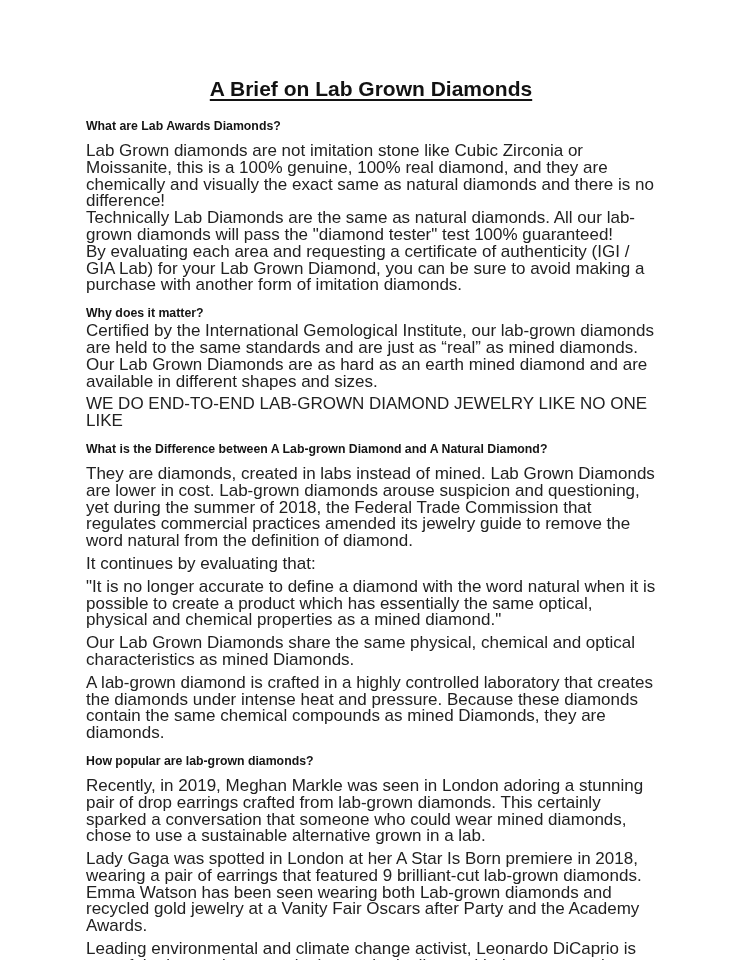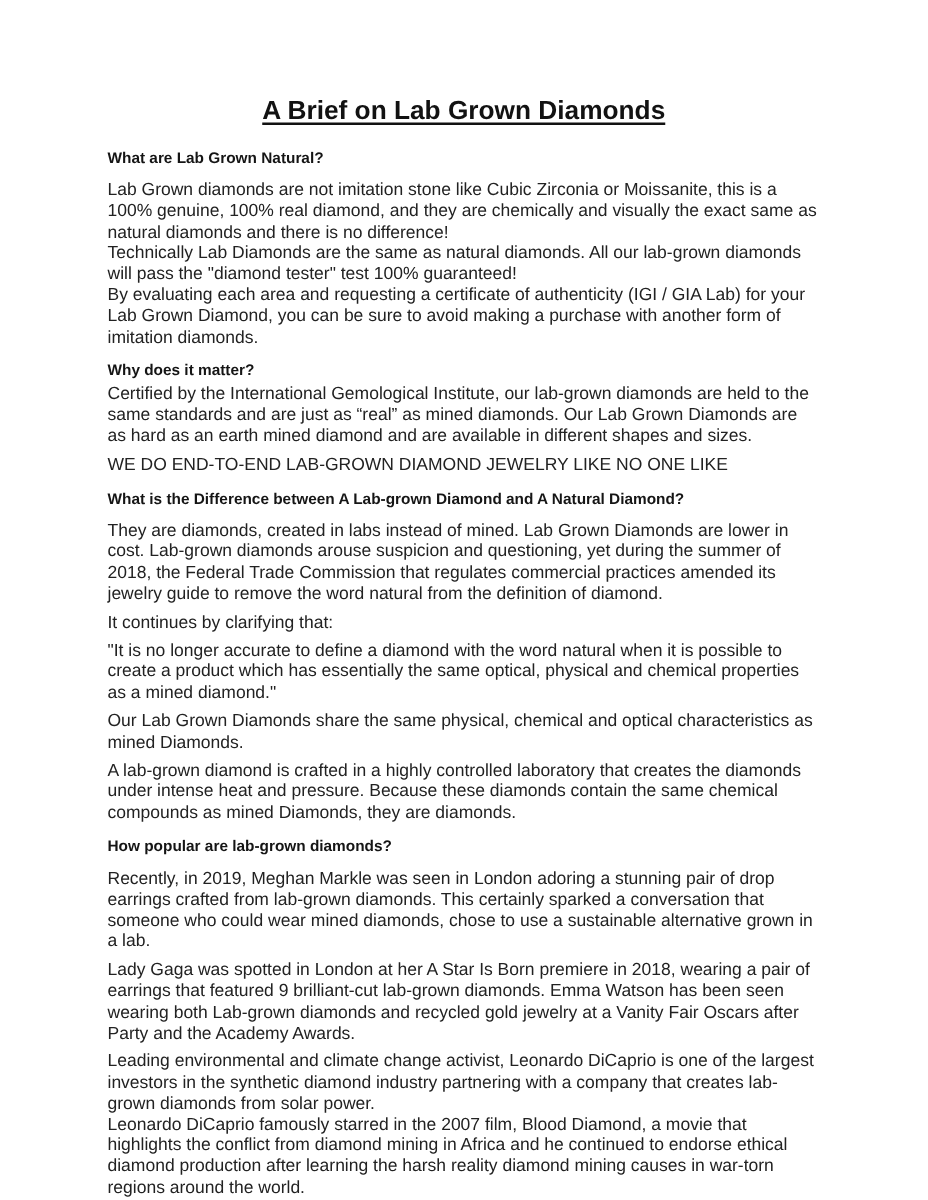--- a/index.html
+++ b/index.html
@@ -35,50 +35,50 @@
     font-size: 12.3px;
     font-weight: bold;
     color: #151515;
     line-height: 16px;
   }
   .section-heading.tight {
     margin-bottom: 2px;
   }
   .para {
     margin: 0 0 6px 0;
-    font-size: 14px;
+    font-size: 17px;
     line-height: 16.8px;
     color: #222222;
     white-space: pre-line;
   }
 </style>
 </head>
 <body>
 
 <div class="page">
 
   <h1 class="doc-title">A Brief on Lab Grown Diamonds</h1>
 
   <section class="section">
-    <h2 class="section-heading">What are Lab Grown Natural?</h2>
+    <h2 class="section-heading">What are Lab Awards Diamonds?</h2>
     <p class="para">Lab Grown diamonds are not imitation stone like Cubic Zirconia or Moissanite, this is a 100% genuine, 100% real diamond, and they are chemically and visually the exact same as natural diamonds and there is no difference!
 Technically Lab Diamonds are the same as natural diamonds. All our lab-grown diamonds will pass the "diamond tester" test 100% guaranteed!
 By evaluating each area and requesting a certificate of authenticity (IGI / GIA Lab) for your Lab Grown Diamond, you can be sure to avoid making a purchase with another form of imitation diamonds.</p>
   </section>
 
   <section class="section">
     <h2 class="section-heading tight">Why does it matter?</h2>
     <p class="para">Certified by the International Gemological Institute, our lab-grown diamonds are held to the same standards and are just as “real” as mined diamonds. Our Lab Grown Diamonds are as hard as an earth mined diamond and are available in different shapes and sizes.</p>
     <p class="para">WE DO END-TO-END LAB-GROWN DIAMOND JEWELRY LIKE NO ONE LIKE</p>
   </section>
 
   <section class="section">
     <h2 class="section-heading">What is the Difference between A Lab-grown Diamond and A Natural Diamond?</h2>
     <p class="para">They are diamonds, created in labs instead of mined. Lab Grown Diamonds are lower in cost. Lab-grown diamonds arouse suspicion and questioning, yet during the summer of 2018, the Federal Trade Commission that regulates commercial practices amended its jewelry guide to remove the word natural from the definition of diamond.</p>
-    <p class="para">It continues by clarifying that:</p>
+    <p class="para">It continues by evaluating that:</p>
     <p class="para">"It is no longer accurate to define a diamond with the word natural when it is possible to create a product which has essentially the same optical, physical and chemical properties as a mined diamond."</p>
     <p class="para">Our Lab Grown Diamonds share the same physical, chemical and optical characteristics as mined Diamonds.</p>
   </section>
 
   <section class="section">
     <p class="para">A lab-grown diamond is crafted in a highly controlled laboratory that creates the diamonds under intense heat and pressure. Because these diamonds contain the same chemical compounds as mined Diamonds, they are diamonds.</p>
   </section>
 
   <section class="section">
     <h2 class="section-heading">How popular are lab-grown diamonds?</h2>

